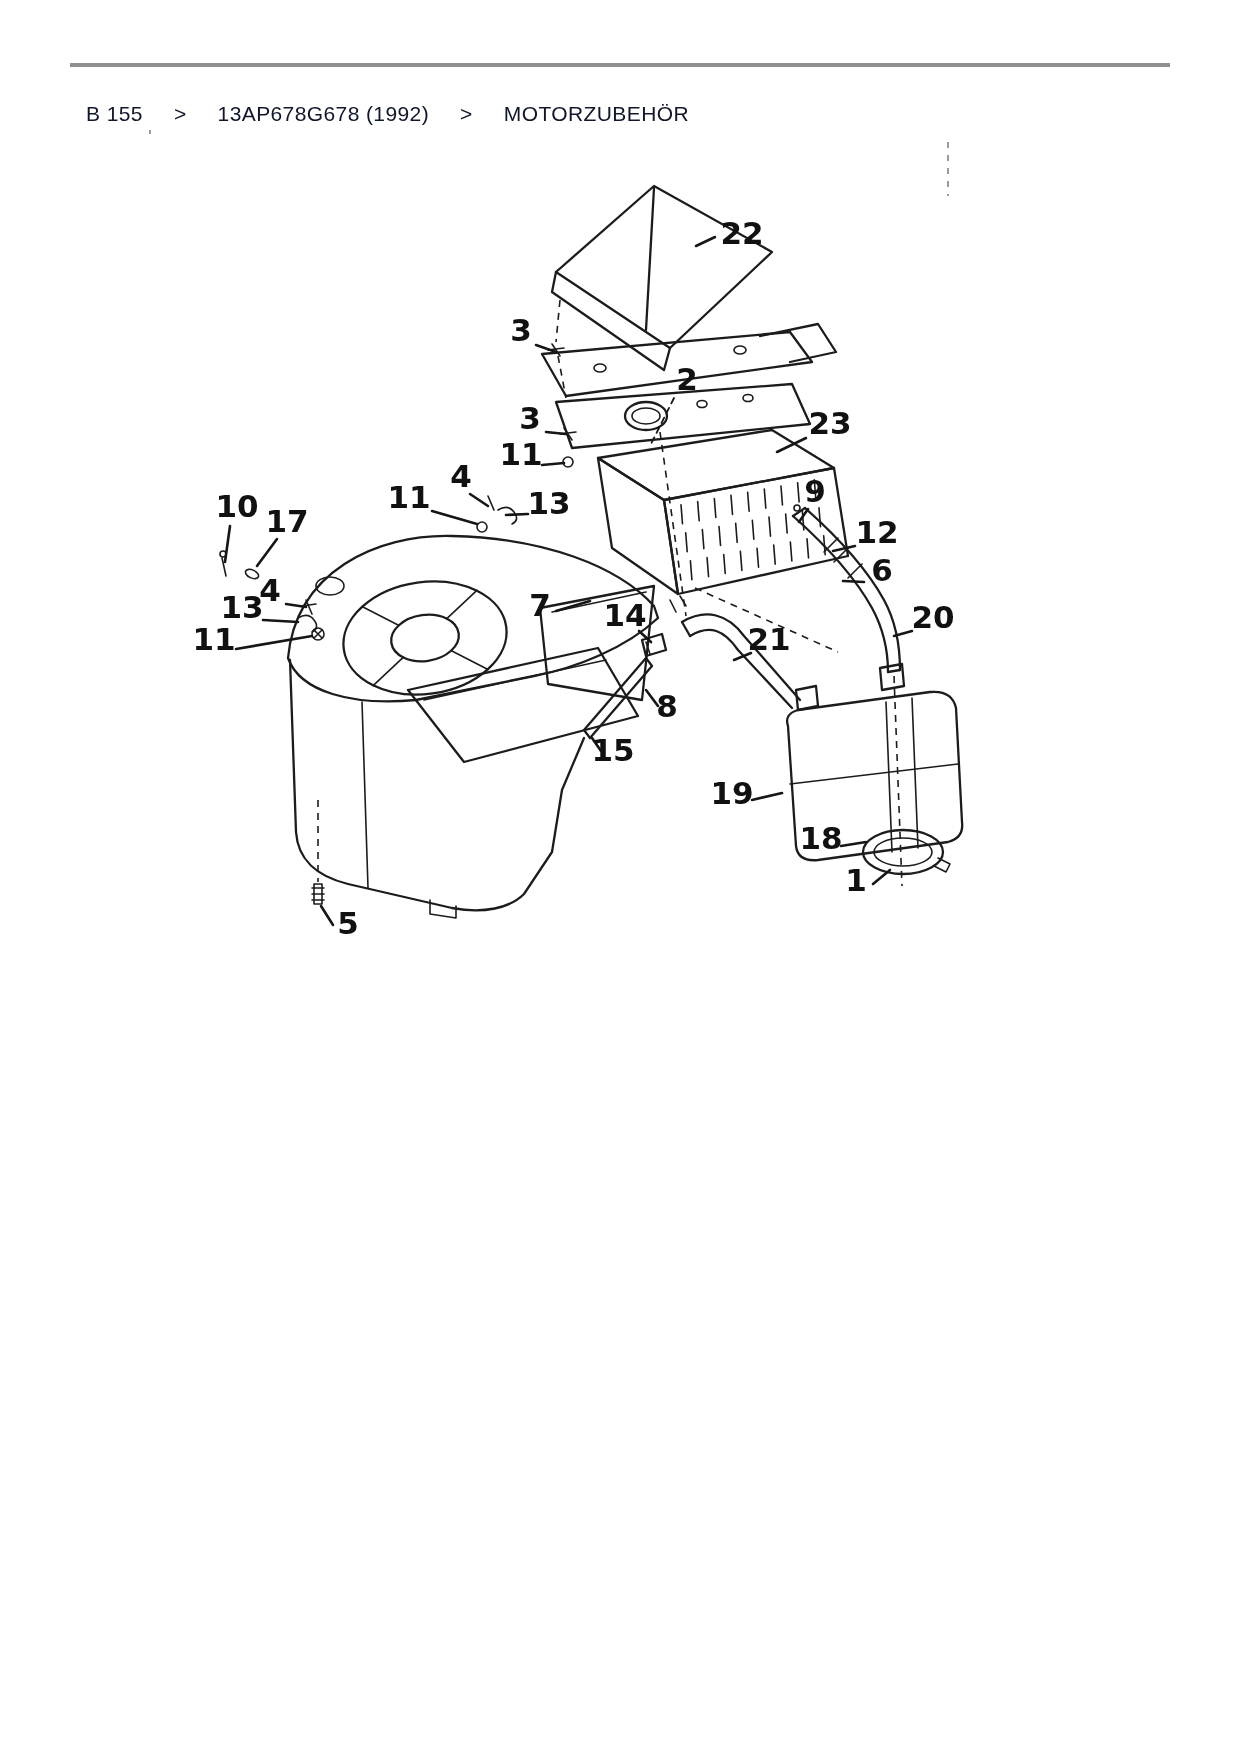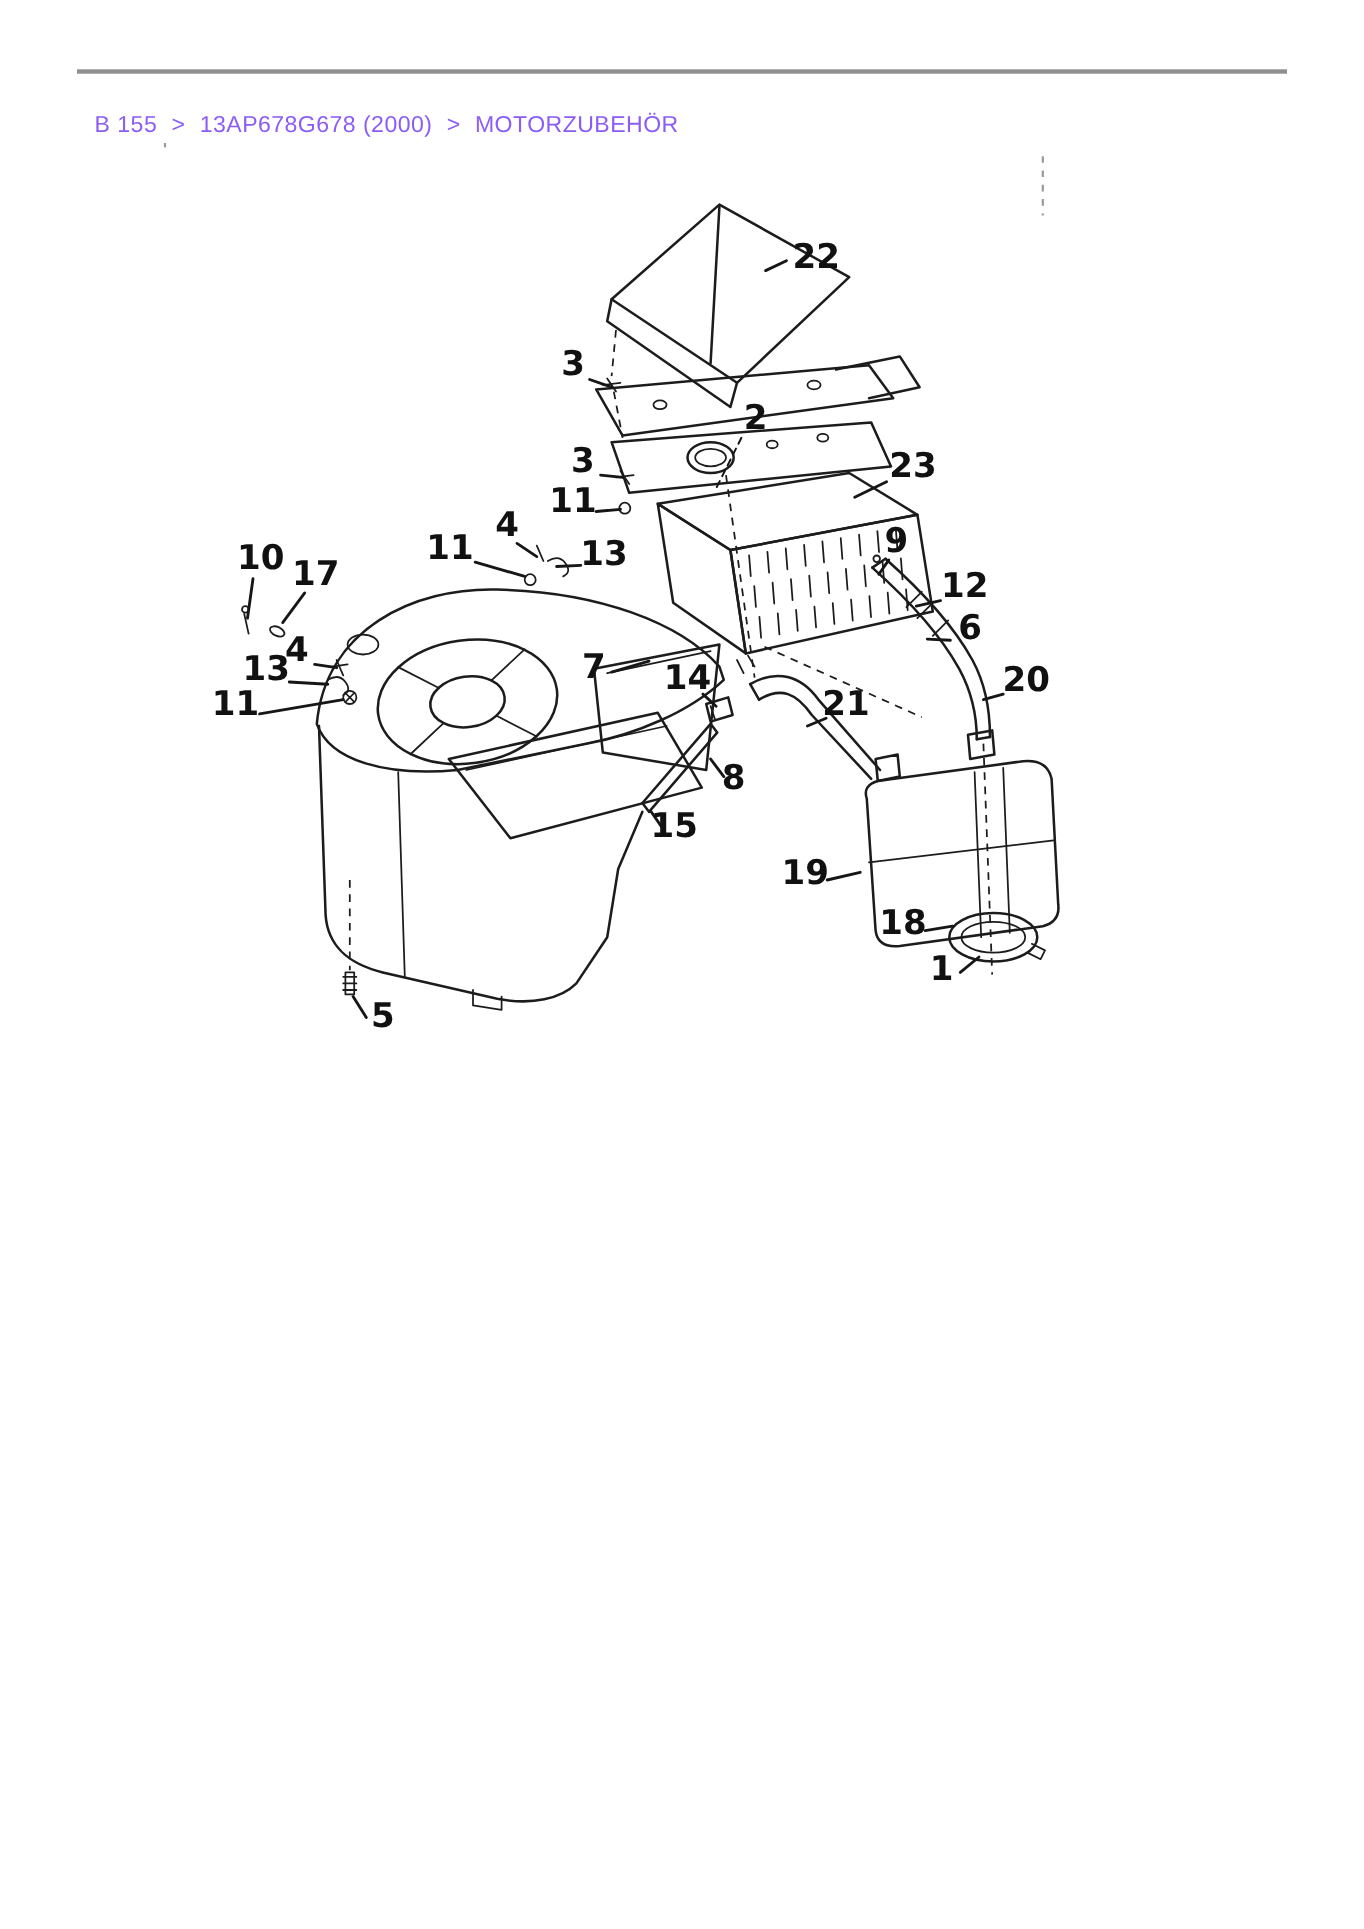--- a/index.html
+++ b/index.html
@@ -2,22 +2,22 @@
 <html><head>
 <meta charset="utf-8">
 <style>
   html,body{margin:0;padding:0;}
   body{
     width:1240px;height:1754px;position:relative;background:#ffffff;
     font-family:"Liberation Sans",sans-serif;overflow:hidden;
   }
   .rule{position:absolute;left:70px;top:63px;width:1100px;height:4px;background:#8f8f8f;}
   .breadcrumb{
-    position:absolute;left:86px;top:102px;display:flex;gap:13px;align-items:baseline;
-    font-size:21px;color:#8b5cf6;letter-spacing:.4px;white-space:nowrap;
+    position:absolute;left:86px;top:102px;display:flex;gap:31px;align-items:baseline;
+    font-size:21px;color:#0f172a;letter-spacing:.4px;white-space:nowrap;
   }
   .breadcrumb span{cursor:default;}
   #diagram-svg{position:absolute;left:0;top:0;}
   .part{stroke:#1c1c1c;fill:none;stroke-width:2.3;stroke-linejoin:round;stroke-linecap:round;}
   .part.thin{stroke-width:1.6;}
   .dashline{stroke:#1c1c1c;fill:none;stroke-width:1.6;stroke-dasharray:7 6;}
   .leader{stroke:#161616;stroke-width:2.6;stroke-linecap:round;}
   .leader.dash{stroke-dasharray:6 5;stroke-width:1.8;}
   .callout-label{
     font-family:"DejaVu Sans",sans-serif;font-weight:bold;font-size:31px;
@@ -26,21 +26,21 @@
   .artifact{stroke:#9a9a9a;stroke-width:2;}
 </style>
 </head>
 <body>
 
 <header>
   <div class="rule"></div>
   <nav class="breadcrumb">
     <span>B 155</span>
     <span class="sep">&gt;</span>
-    <span>13AP678G678 (2000)</span>
+    <span>13AP678G678 (1992)</span>
     <span class="sep">&gt;</span>
     <span>MOTORZUBEHÖR</span>
   </nav>
 </header>
 
 <svg id="diagram-svg" width="1240" height="1754" viewBox="0 0 1240 1754" xmlns="http://www.w3.org/2000/svg">
 
   <g>
     <line class="artifact" x1="948" y1="142" x2="948" y2="196" stroke-dasharray="6 7"></line>
     <line class="artifact" x1="150" y1="130" x2="150" y2="134"></line>

